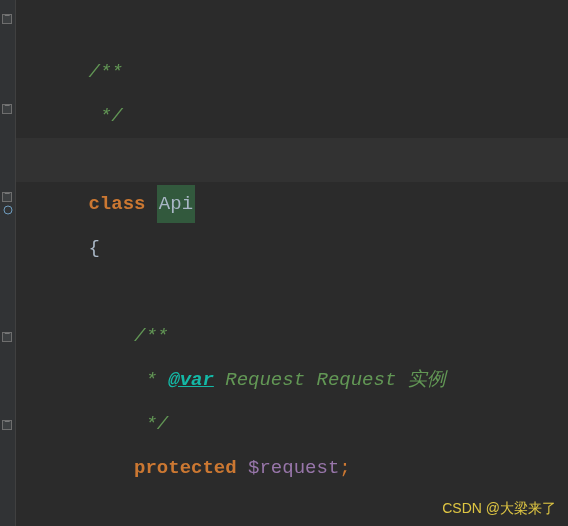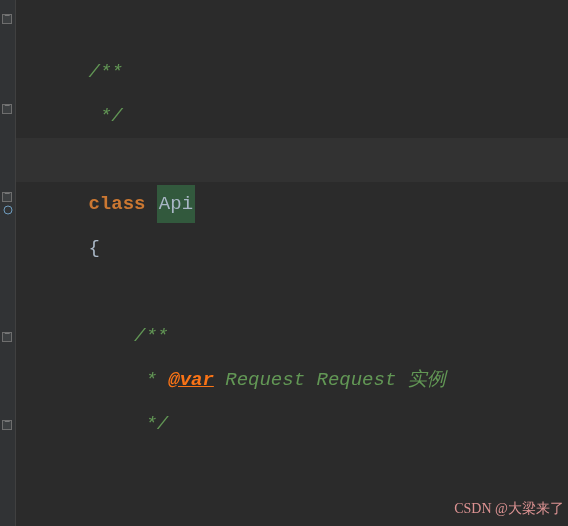--- a/index.html
+++ b/index.html
@@ -73,43 +73,43 @@
       color: #a9b7c6;
     }
     .class-highlight {
       background: #32593d;
       padding: 8px 2px;
     }
     .brace {
       color: #a9b7c6;
     }
     .doc-tag {
-      color: #f97316;
+      color: #14b8a6;
       font-style: italic;
       text-decoration: underline;
       font-weight: bold;
       margin-top: 44px;
     }
     .doc-type {
       color: #629755;
       font-style: italic;
     }
     .variable {
       color: #9876aa;
     }
     .semicolon {
       color: #cc7832;
     }
     .watermark {
       position: absolute;
       bottom: 8px;
-      right: 4px;
-      color: #fca5a5;
+      right: 12px;
+      color: #fde047;
       font-size: 14px;
-      font-family: Liberation Serif, serif;
+      font-family: Liberation Sans, sans-serif;
       opacity: 0.85;
     }
     .fold-icon {
       position: absolute;
       width: 10px;
       height: 10px;
       border: 1px solid #6e6e6e;
       background: #3c3f41;
     }
     .fold-icon.minus::before {
@@ -157,16 +157,19 @@
     <div class="code-line"></div>
     <div class="code-line">
       <span>    </span><span class="comment">/**</span>
     </div>
     <div class="code-line">
       <span>    </span><span class="comment"><span> * </span><span class="doc-tag">@var</span> <span class="doc-type">Request</span> <span class="doc-type">Request</span> <span>实例</span></span>
     </div>
     <div class="code-line">
       <span>    </span><span class="comment"> */</span>
     </div>
+    <div class="code-line">
+      <span>    </span><span class="keyword">protected</span><span> </span><span class="variable">$request</span><span class="semicolon">;</span>
+    </div>
   </div>
 </div>
 
 <div class="watermark">CSDN @大梁来了</div>
 
 </body></html>

